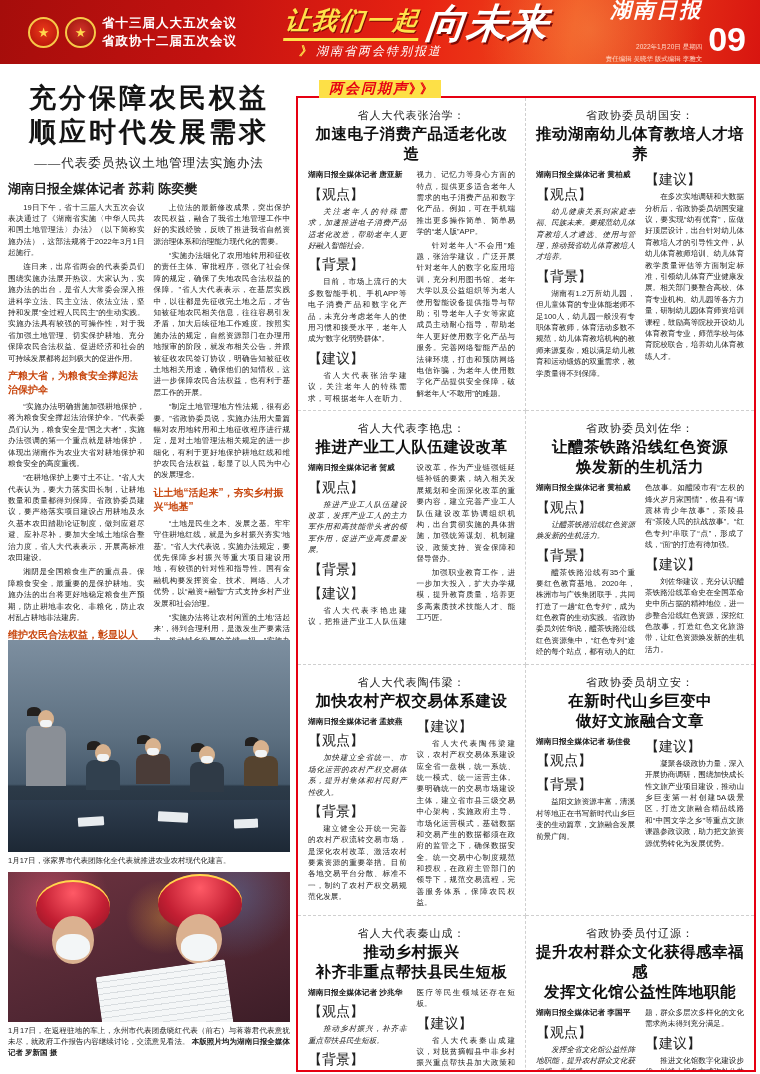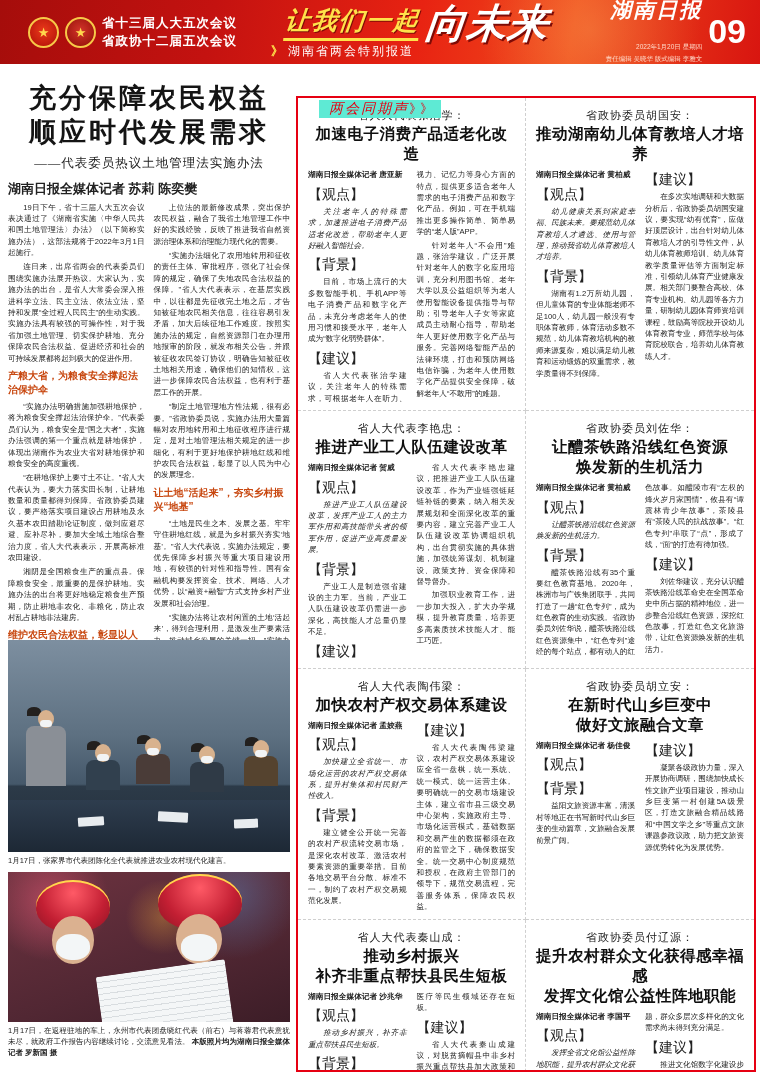--- a/index.html
+++ b/index.html
@@ -17,23 +17,23 @@
     background:radial-gradient(circle at 50% 42%,#e93a1a,#b00d08);display:flex;align-items:center;justify-content:center;
     color:#ffd84d;font-size:13px;line-height:1;}
   .emblem.cppcc{background:radial-gradient(circle at 50% 42%,#d2352a,#8f0b06);}
   .b-meet{color:#fff;font-weight:bold;font-size:12.5px;line-height:1.45;margin-left:0;letter-spacing:1px;}
   .b-center{flex:1;display:flex;flex-direction:column;align-items:center;z-index:2;margin-left:-8px;}
   .slogan-row{display:flex;align-items:flex-end;transform:skewX(-6deg);}
   .slogan-top{color:#ffe24a;font-weight:bold;font-style:italic;font-size:25px;letter-spacing:2px;
     border-bottom:3px solid #ffe24a;padding-bottom:1px;text-shadow:1px 1px 0 #7e0b06;}
   .slogan-main{color:#ffffff;font-weight:bold;font-style:italic;font-size:40px;letter-spacing:1px;line-height:.9;
     margin-left:6px;text-shadow:2px 2px 0 #7e0b06;}
-  .slogan-sub{color:#fff;font-size:12px;letter-spacing:2px;margin-top:2px;align-self:flex-start;margin-left:42px;}
+  .slogan-sub{color:#fff;font-size:12px;font-style:italic;letter-spacing:2px;margin-top:2px;align-self:flex-start;margin-left:70px;}
   .slogan-sub .ar{color:#ffe24a;font-weight:bold;margin-right:3px;}
-  .b-right{display:flex;margin-right:14px;z-index:2;gap:6px;}
+  .b-right{display:flex;align-items:center;margin-right:14px;z-index:2;gap:6px;}
   .b-right .mast{color:#fff;font-family:"Liberation Serif","DejaVu Serif",serif;font-style:italic;font-weight:bold;
     font-size:21px;letter-spacing:2px;text-align:right;line-height:1;}
   .b-meta{color:#ffd9c8;font-size:6.5px;text-align:right;line-height:1.7;margin-top:20px;}
   .b-page{color:#fff;font-size:34px;font-weight:bold;line-height:1;margin-top:14px;}
 
   
   .leftcol{position:absolute;left:8px;top:82px;width:282px;}
   .lhead{font-family:"Liberation Serif","DejaVu Serif",serif;font-weight:bold;color:#141414;
     font-size:27px;letter-spacing:3px;text-align:center;line-height:1.25;}
   .lsub{font-family:"Liberation Serif","DejaVu Serif",serif;font-size:12.5px;color:#222;text-align:center;
@@ -65,22 +65,22 @@
       linear-gradient(160deg,#6d3340,#512733 60%,#3c1d27);}
   .p2 .headdress{position:absolute;border-radius:50% 50% 45% 45%;
       background:radial-gradient(circle at 50% 25%,#ff5a66,#c31f33 60%,#8e1424);box-shadow:0 2px 0 #ffd84d inset;}
   .p2 .face{position:absolute;border-radius:50%;background:#dbb190;}
   .p2 .mask{position:absolute;border-radius:45%;background:#f3f6f7;}
   .p2 .paper2{position:absolute;background:#f4f6f7;transform:rotate(-8deg);border-radius:2px;
       background-image:repeating-linear-gradient(180deg,#f4f6f7 0 5px,#d9dde0 5px 6px);}
 
   
   .voices{position:absolute;left:296px;top:96px;width:456px;height:972px;border:2px solid #e60012;overflow:hidden;background:#fff;}
-  .vtag{position:absolute;left:50%;transform:translateX(-50%);top:100px;z-index:5;background:#5eead4;padding:0 10px;
-      color:#e60012;font-weight:normal;font-style:italic;font-size:14px;letter-spacing:2px;white-space:nowrap;}
+  .vtag{position:absolute;left:50%;transform:translateX(-50%);top:80px;z-index:5;background:#fde047;padding:0 10px;
+      color:#e60012;font-weight:bold;font-style:italic;font-size:14px;letter-spacing:2px;white-space:nowrap;}
   .vtag .wave{font-style:normal;letter-spacing:-2px;font-size:13px;}
   .voices-grid{display:grid;grid-template-columns:1fr 1fr;width:100%;}
   .vcell{padding:8px 10px 6px;box-sizing:border-box;}
   .vcell.l{border-right:1px dashed #cfcfcf;}
   .vcell.rowline{border-bottom:1px dashed #cfcfcf;}
   .v-eyebrow{text-align:center;font-size:11px;color:#1a1a1a;margin:2px 0 1px;letter-spacing:1px;}
   .v-title{text-align:center;font-weight:bold;color:#0f0f0f;font-size:15.5px;line-height:1.3;letter-spacing:.5px;margin-bottom:5px;}
   .v-body{column-count:2;column-gap:10px;font-size:7.6px;line-height:1.5;text-align:justify;}
   .v-byline{font-weight:bold;font-size:7.7px;margin:0 0 3px;}
   .v-label{font-weight:normal;font-size:14px;margin:3px 0 1px;}
@@ -234,21 +234,20 @@
         <div class="vcell l rowline">
           <div class="v-eyebrow">省人大代表李艳忠：</div>
           <div class="v-title">
             <div>推进产业工人队伍建设改革</div>
           </div>
           <div class="v-body">
             <div class="v-byline">湖南日报全媒体记者 贺威</div>
             <div class="v-label">【观点】</div>
             <p class="op">推进产业工人队伍建设改革，发挥产业工人的主力军作用和高技能带头者的领军作用，促进产业高质量发展。</p>
             <div class="v-label">【背景】</div>
-            <p>产业工人是制造强省建设的主力军。当前，产业工人队伍建设改革仍需进一步深化，高技能人才总量仍显不足。</p>
             <div class="v-label">【建议】</div>
             <p>省人大代表李艳忠建议，把推进产业工人队伍建设改革，作为产业链强链延链补链的要素，纳入相关发展规划和全面深化改革的重要内容，建立完善产业工人队伍建设改革协调组织机构，出台贯彻实施的具体措施，加强统筹谋划、机制建设、政策支持、资金保障和督导督办。</p>
             <p>加强职业教育工作，进一步加大投入，扩大办学规模，提升教育质量，培养更多高素质技术技能人才、能工巧匠。</p>
           </div>
         </div>
         <div class="vcell rowline">
           <div class="v-eyebrow">省政协委员刘佐华：</div>
           <div class="v-title">
             <div>让醴茶铁路沿线红色资源</div>
             <div>焕发新的生机活力</div>

